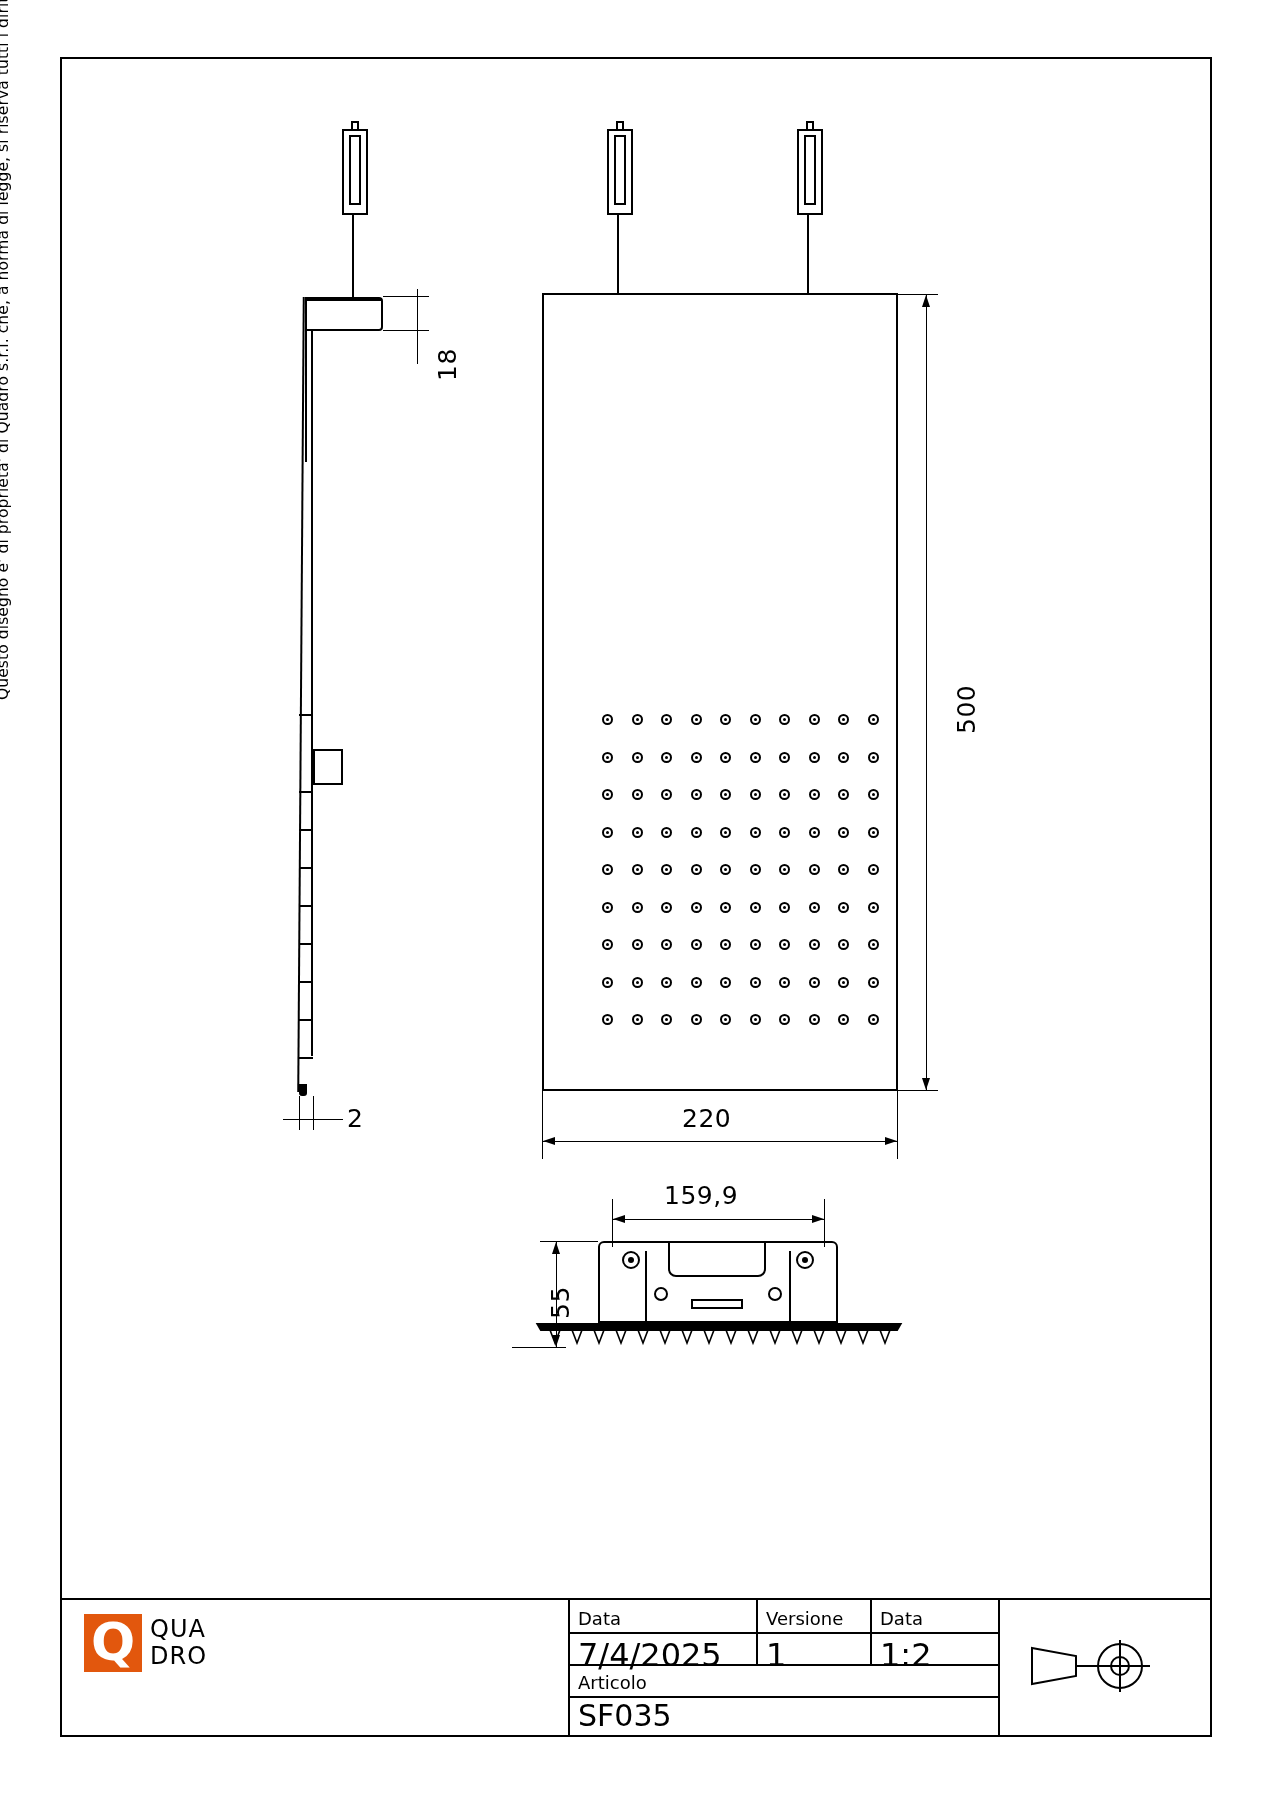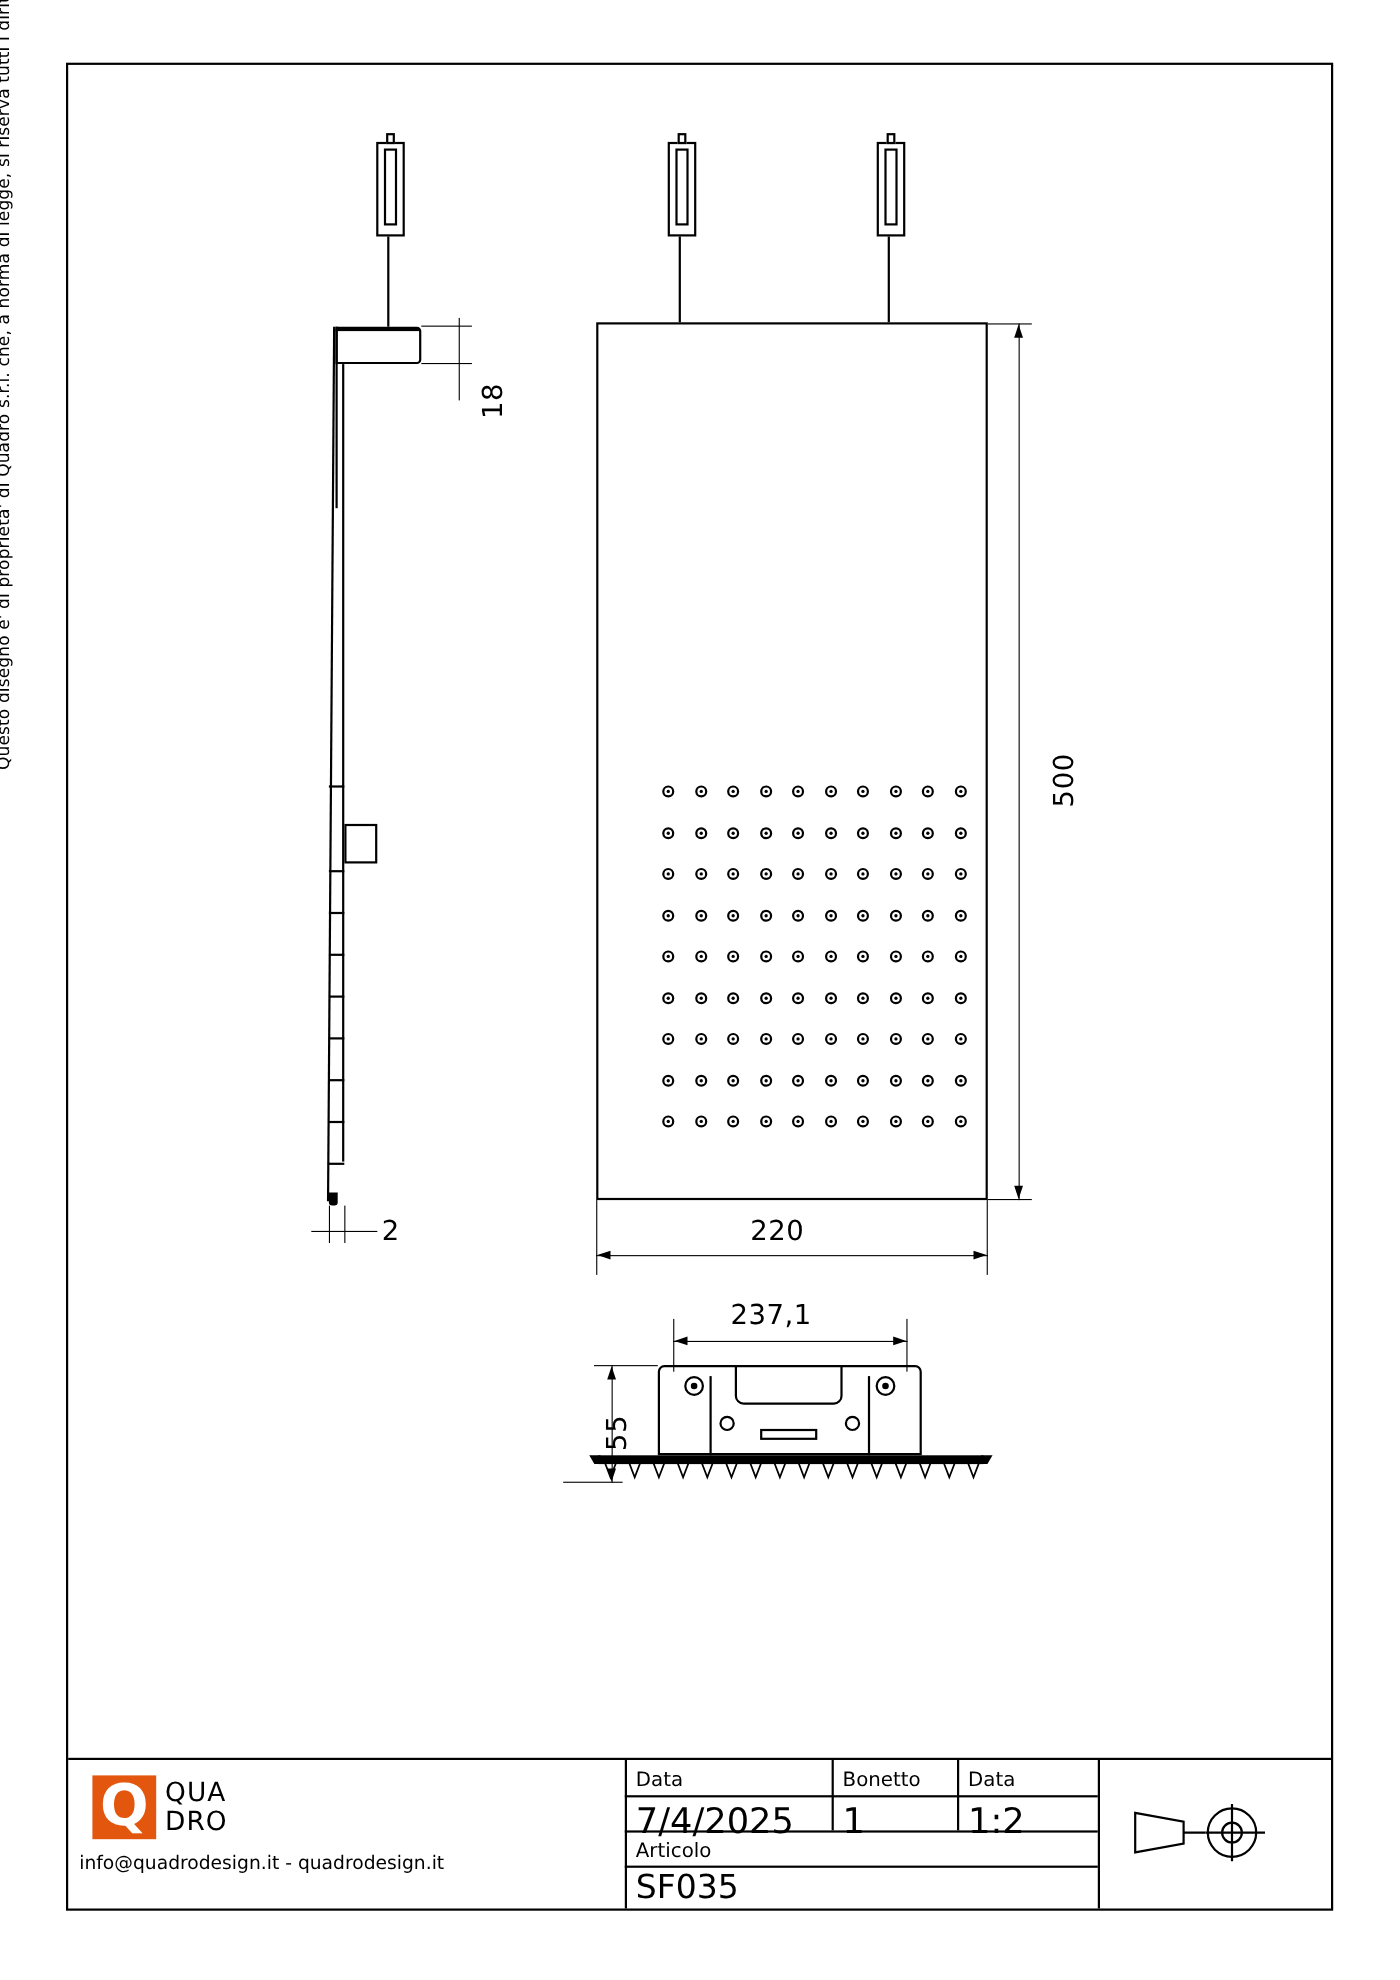--- a/index.html
+++ b/index.html
@@ -337,21 +337,21 @@
           <path d="M314 0 L319 13 L324 0"></path>
         <path d="M336 0 L341 13 L346 0"></path>
       </g>
     </svg>
 
     <div class="ln" style="left:130px; top:10px; width:1px; height:48px;"></div>
     <div class="ln" style="left:342px; top:10px; width:1px; height:48px;"></div>
     <div class="ln" style="left:130px; top:30px; width:213px; height:1px;"></div>
     <div class="ln" style="left:131px; top:26px; width:0; height:0; border-top:4px solid transparent; border-bottom:4px solid transparent; border-right:12px solid #000; background:transparent;"></div>
     <div class="ln" style="left:330px; top:26px; width:0; height:0; border-top:4px solid transparent; border-bottom:4px solid transparent; border-left:12px solid #000; background:transparent;"></div>
-    <div class="dimtxt" style="left:182px; top:-8px;">237,1</div>
+    <div class="dimtxt" style="left:182px; top:-8px;">159,9</div>
 
     <div class="ln" style="left:58px; top:52px; width:58px; height:1px;"></div>
     <div class="ln" style="left:30px; top:158px; width:54px; height:1px;"></div>
     <div class="ln" style="left:74px; top:52px; width:1px; height:107px;"></div>
     <div class="ln" style="left:70px; top:53px; width:0; height:0; border-left:4px solid transparent; border-right:4px solid transparent; border-bottom:12px solid #000; background:transparent;"></div>
     <div class="ln" style="left:70px; top:146px; width:0; height:0; border-left:4px solid transparent; border-right:4px solid transparent; border-top:12px solid #000; background:transparent;"></div>
     <div class="dimtxt vert" style="left:64px; top:130px;">55</div>
   </div>
 
   <div class="titleblock">
@@ -364,25 +364,24 @@
     <div class="tb-hline" style="left:506px; top:32px; width:430px;"></div>
     <div class="tb-hline" style="left:506px; top:64px; width:430px;"></div>
     <div class="tb-hline" style="left:506px; top:96px; width:430px;"></div>
 
     <div class="logo-box">Q</div>
     <div class="logo-text">
       <div>QUA</div>
       <div>DRO</div>
     </div>
     <div class="addr">
-      <div>info@quadrodesign.it  -  quadrodesign.it</div>
     </div>
 
     <div class="tb-cell tb-label" style="left:516px; top:8px;text-align:right;">Data</div>
-    <div class="tb-cell tb-label" style="left:704px; top:8px;">Bonetto</div>
+    <div class="tb-cell tb-label" style="left:704px; top:8px;">Versione</div>
     <div class="tb-cell tb-label" style="left:818px; top:8px;">Data</div>
 
     <div class="tb-cell tb-value" style="left:516px; top:36px;">7/4/2025</div>
     <div class="tb-cell tb-value" style="left:704px; top:36px;">1</div>
     <div class="tb-cell tb-value" style="left:818px; top:36px;">1:2</div>
 
     <div class="tb-cell tb-label" style="left:516px; top:72px;">Articolo</div>
     <div class="tb-cell" style="left:516px; top:98px; font-size:30px;">SF035</div>
 
     <svg class="proj-sym" style="left:962px; top:34px;" width="150" height="64" viewBox="0 0 150 64">

